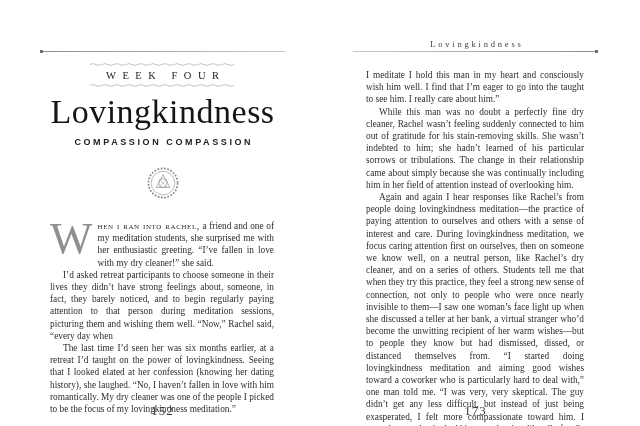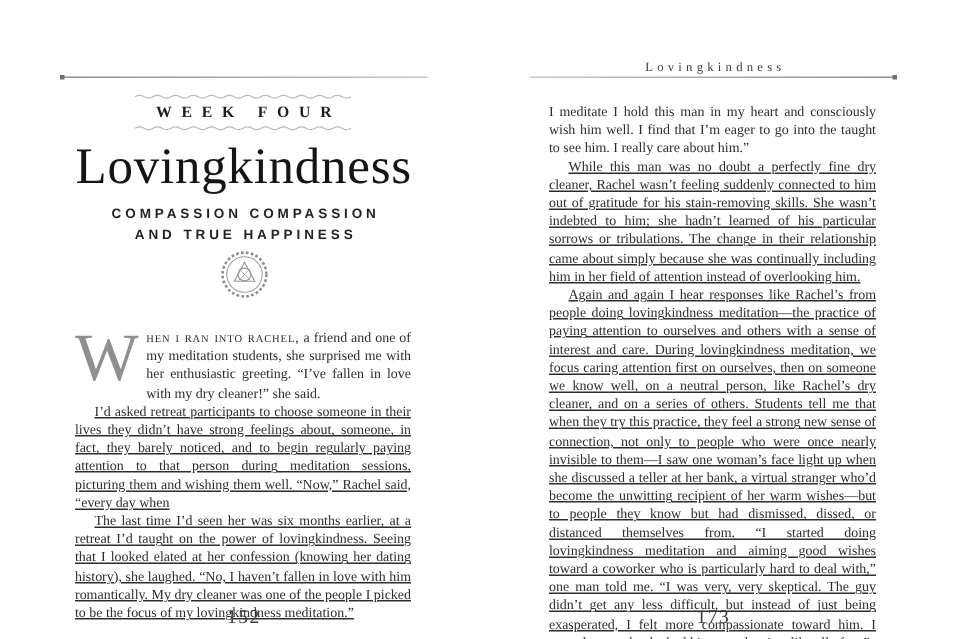--- a/index.html
+++ b/index.html
@@ -15,21 +15,21 @@
   .rule{position:absolute;top:34px;left:0;right:0;height:1px;}
   .rule.fade-right{background:linear-gradient(to right,#8d8d8d,#c9c9c9);}
   .rule.fade-left{background:linear-gradient(to right,#c9c9c9,#8d8d8d);}
   .rule .nub{position:absolute;top:-1px;width:3px;height:3px;background:#6f6f6f;}
   .rule .nub.start{left:0;}
   .rule .nub.end{right:0;}
 
   .chapter-head{position:absolute;top:45px;left:0;right:0;text-align:center;}
   .squiggle{display:block;margin:0 auto;}
   .chapter-label{
-    font-weight:bold;font-size:10.5px;letter-spacing:6.5px;text-indent:6.5px;
+    font-weight:normal;font-size:10.5px;letter-spacing:6.5px;text-indent:6.5px;
     color:#1c1c1c;margin:3px 0 2px 0;white-space:nowrap;
   }
 
   .title{
     position:absolute;top:76px;left:0;right:0;margin:0;text-align:center;
     font-size:34px;font-weight:400;letter-spacing:0.5px;color:#151515;
   }
 
   .subtitle{
     position:absolute;top:119px;left:0;right:0;text-align:center;
@@ -38,21 +38,21 @@
   }
 
   .medallion{position:absolute;top:149px;left:0;right:0;text-align:center;}
 
   .bodytext{
     position:absolute;
     font-size:9.3px;line-height:12.2px;color:#2d2d2d;
     text-align:justify;
   }
   .bodytext p{margin:0;}
-  .bodytext p.indent{text-indent:13px;text-decoration:underline;}
+  .bodytext p.indent{text-indent:13px;}
   .left-body{top:203px;left:10px;right:11px;}
   .right-body{top:52px;left:13px;right:14px;}
 
   .dropcap{
     float:left;font-size:45px;line-height:35px;height:36px;
     padding:1px 5px 0 0;color:#8f8f8f;
   }
   .smallcaps{text-transform:lowercase;font-variant:small-caps;letter-spacing:0.6px;}
 
   .running-head{
@@ -82,21 +82,20 @@
       <div class="chapter-label">WEEK FOUR</div>
       <svg class="squiggle" width="148" height="5" viewBox="0 0 148 5">
         <path d="M1 2.5 Q4 0.7 7 2.5 T13 2.5 T19 2.5 T25 2.5 T31 2.5 T37 2.5 T43 2.5 T49 2.5 T55 2.5 T61 2.5 T67 2.5 T73 2.5 T79 2.5 T85 2.5 T91 2.5 T97 2.5 T103 2.5 T109 2.5 T115 2.5 T121 2.5 T127 2.5 T133 2.5 T139 2.5 T145 2.5" fill="none" stroke="#b9b9b9" stroke-width="0.8"></path>
       </svg>
     </div>
 
     <h1 class="title">Lovingkindness</h1>
 
     <div class="subtitle">
       <div>COMPASSION COMPASSION</div>
-      <div>AND TRUE HAPPINESS</div>
     </div>
 
     <div class="medallion">
       <svg width="34" height="34" viewBox="0 0 34 34">
         <circle cx="17" cy="17" r="14.6" fill="none" stroke="#8d8d8d" stroke-width="1.7" stroke-dasharray="1.8 1.5"></circle>
         <circle cx="17" cy="17" r="11.8" fill="none" stroke="#9d9d9d" stroke-width="0.7"></circle>
         <path d="M17 8.8 L23.8 21.5 L10.2 21.5 Z" fill="none" stroke="#9a9a9a" stroke-width="0.8"></path>
         <circle cx="17" cy="17" r="4.2" fill="none" stroke="#9a9a9a" stroke-width="0.8"></circle>
         <path d="M13 13 L21 21 M21 13 L13 21" stroke="#a8a8a8" stroke-width="0.6"></path>
       </svg>

